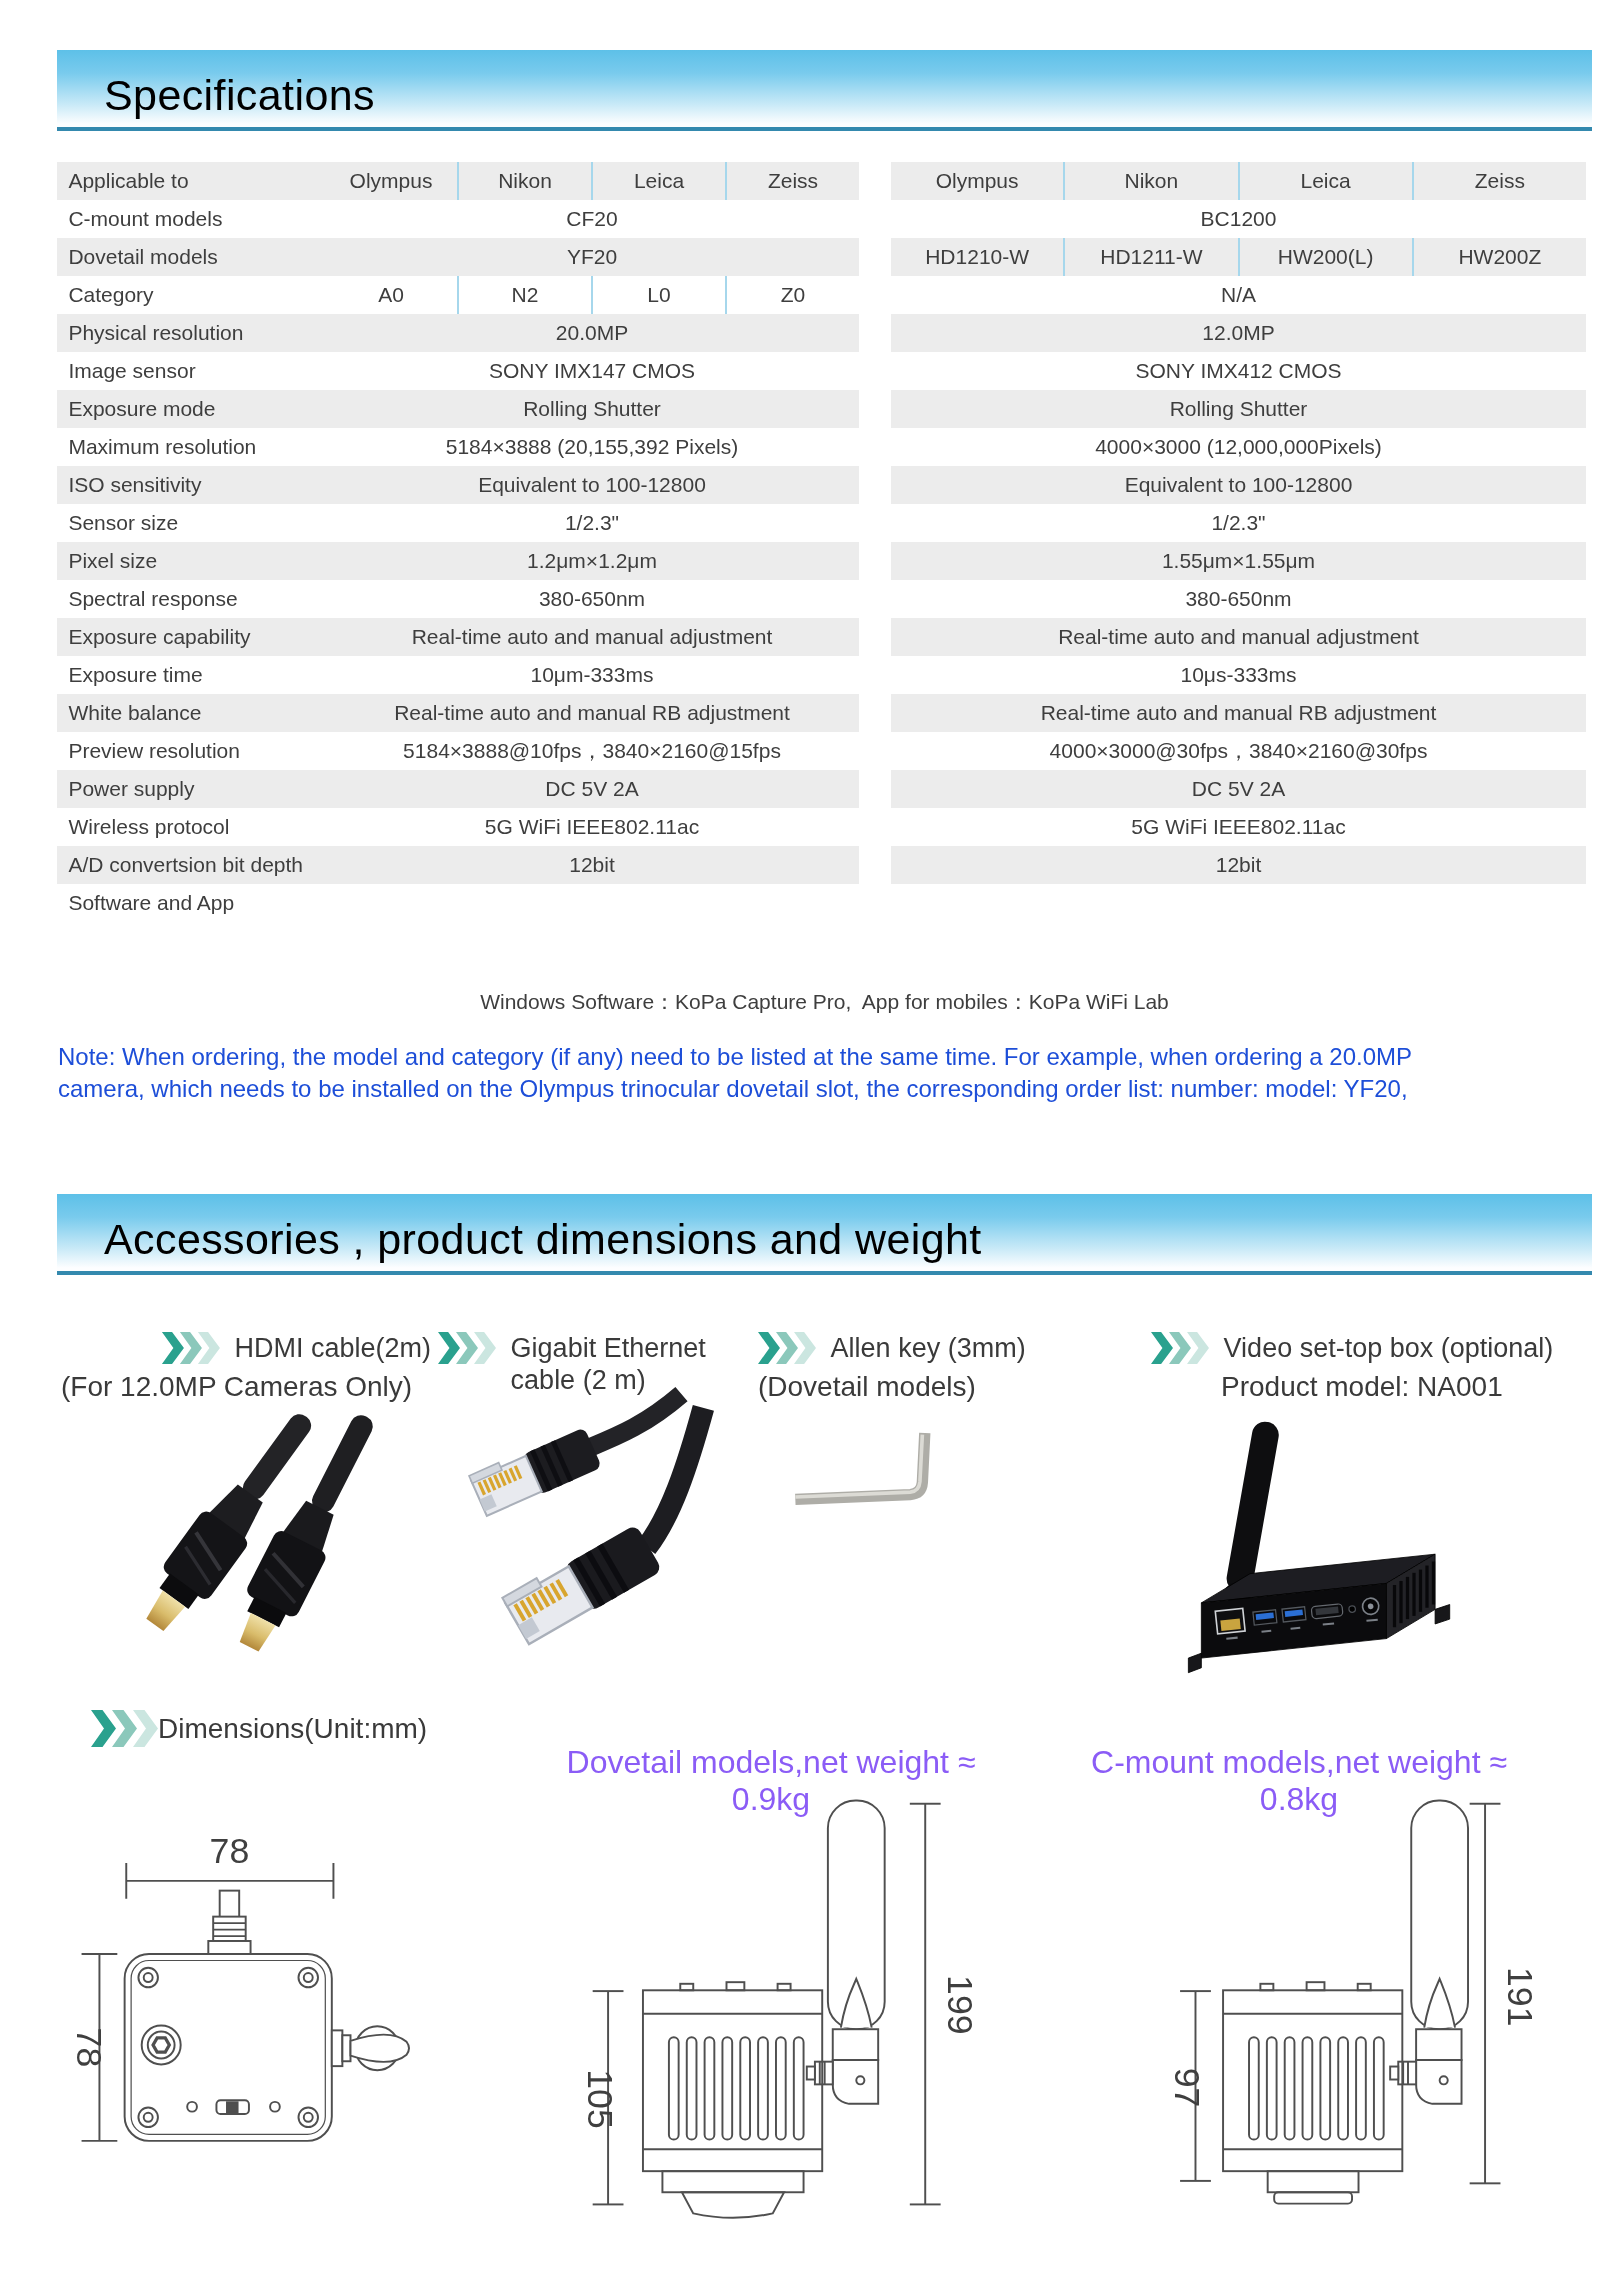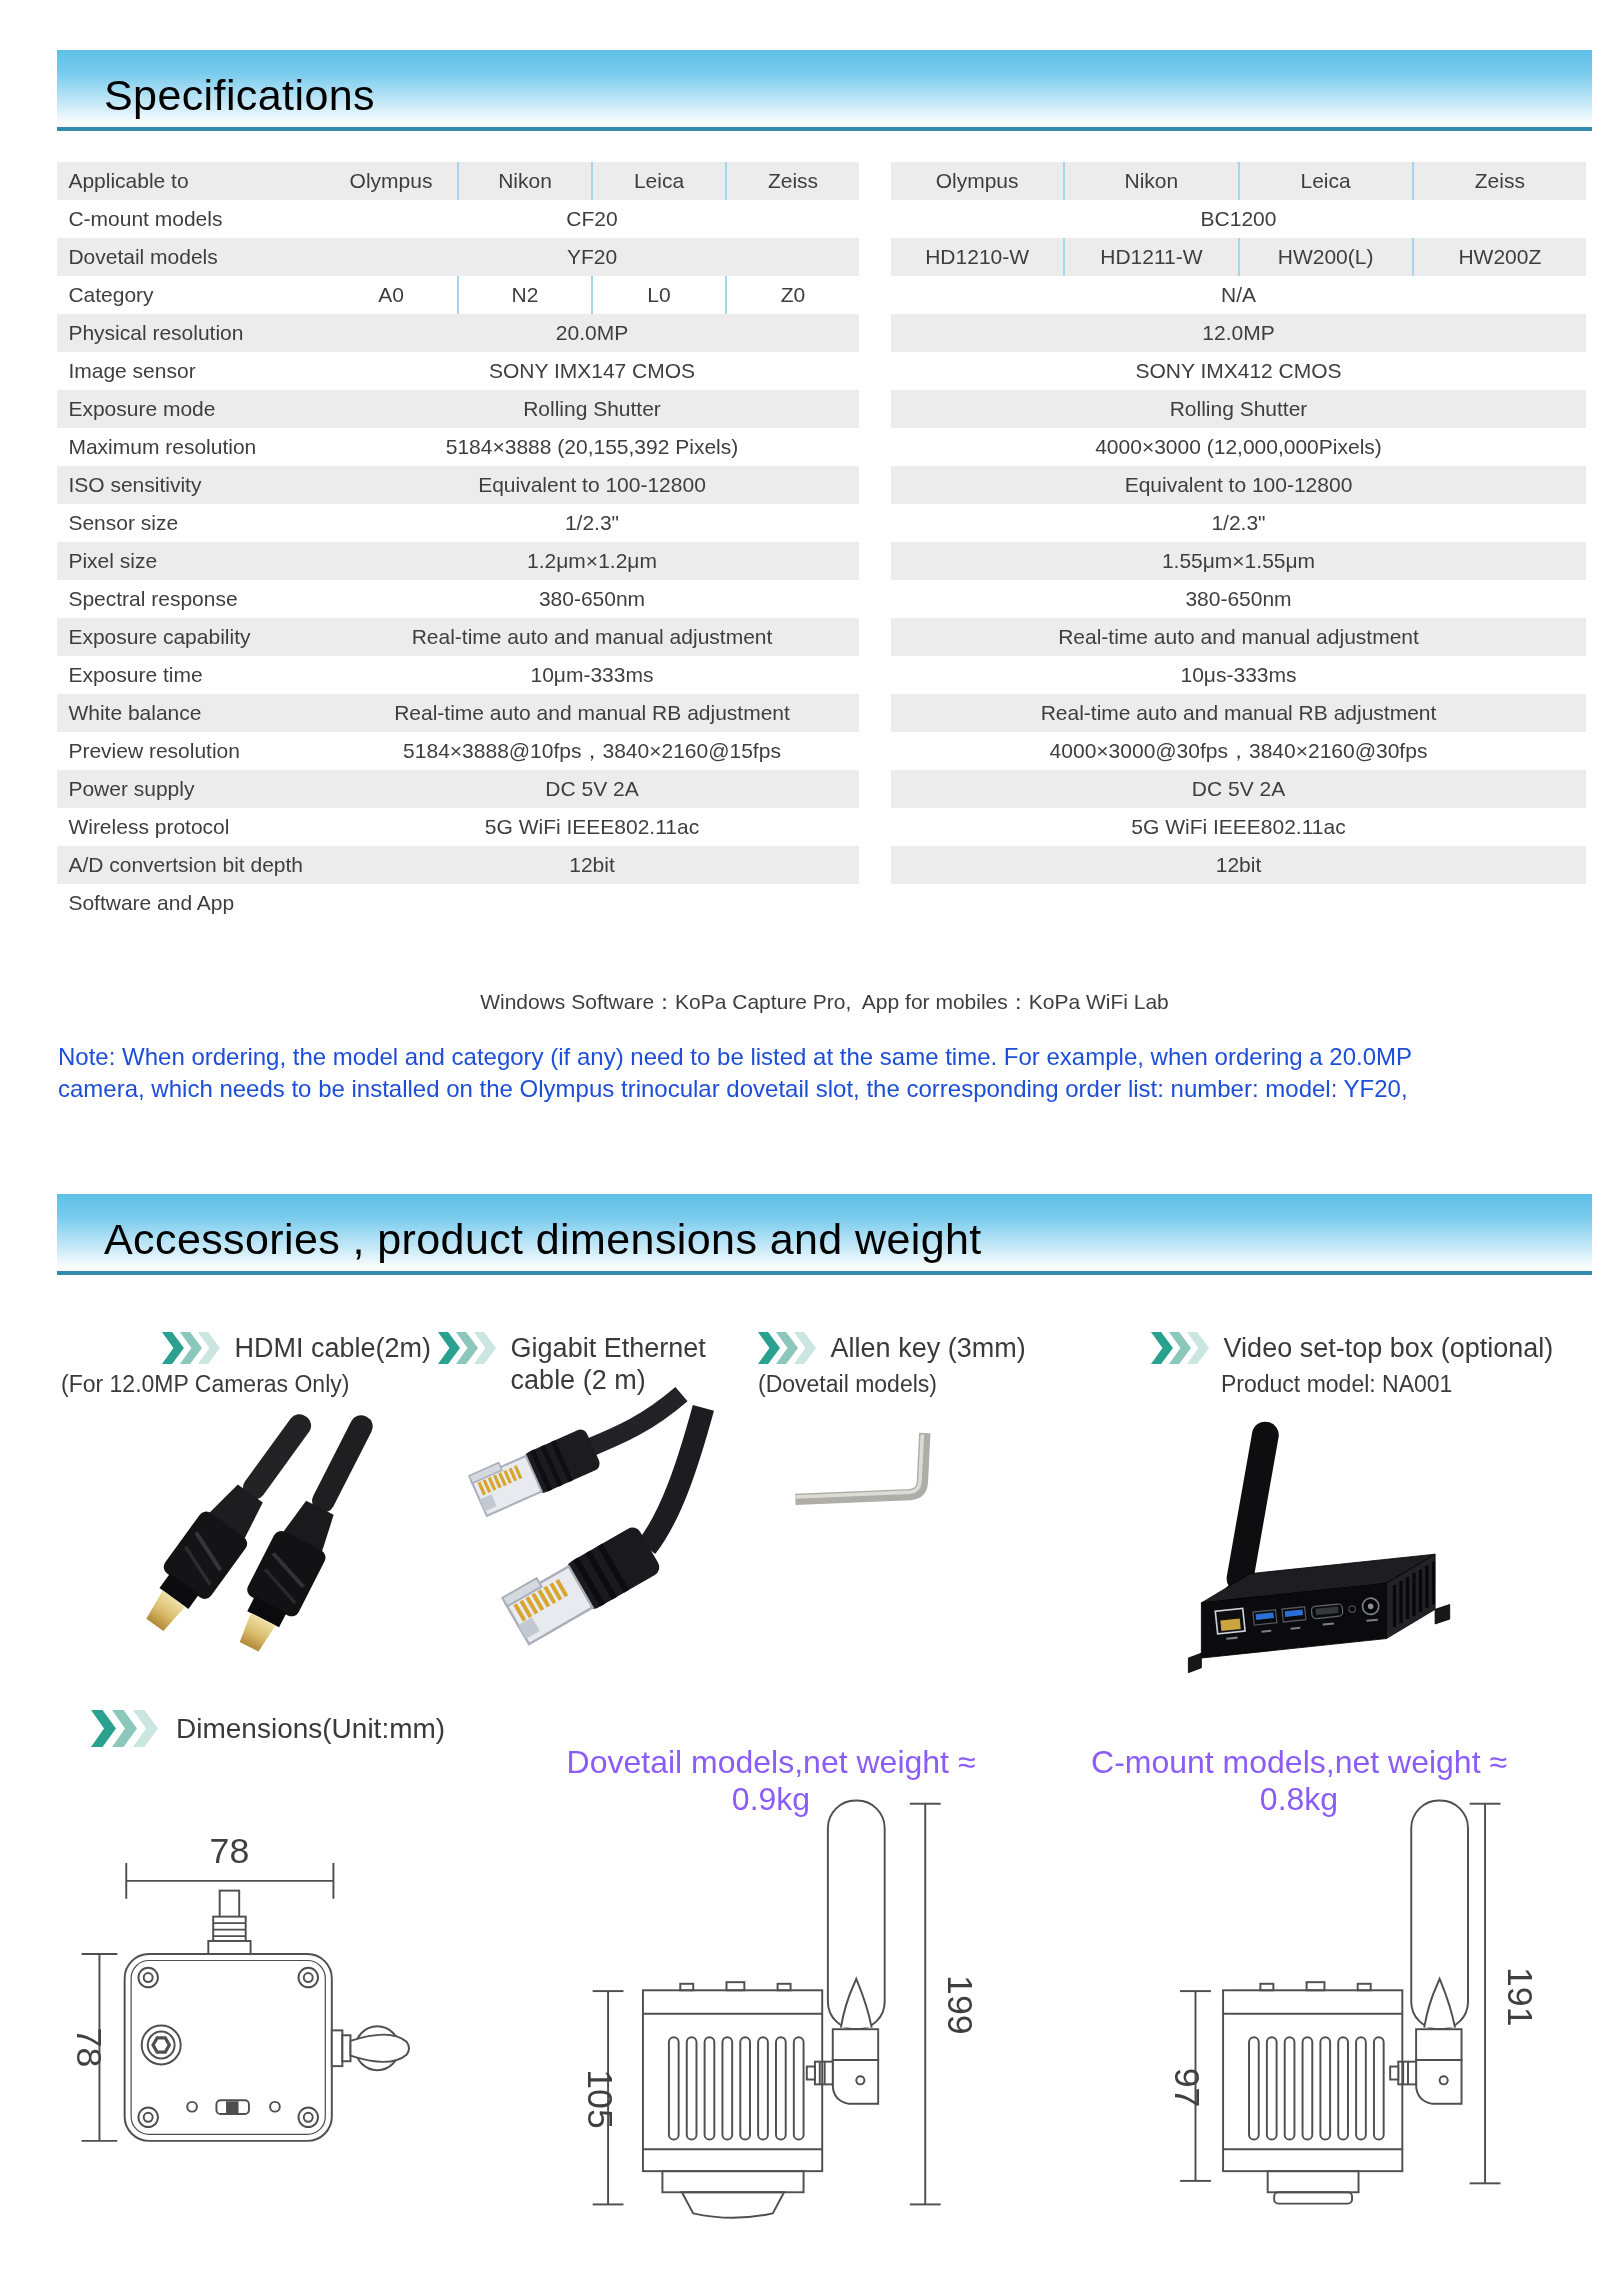--- a/index.html
+++ b/index.html
@@ -34,25 +34,25 @@
   .chev{display:inline-flex;align-items:center}
   .chev i{display:block;width:22px;height:32px;margin-left:-4px;
     clip-path:polygon(0 0,46% 0,100% 50%,46% 100%,0 100%,52% 50%)}
   .chev i:first-child{margin-left:0;background:#2aa18e}
   .chev i:nth-child(2){background:#8bc8bb}
   .chev i:nth-child(3){background:#cbe6e0}
   .chev.big i{width:25px;height:37px}
   .acc{position:absolute}
   .acc-head{display:flex;align-items:flex-start;gap:14.6px}
   .acc-title{font-size:27px;color:#3a3a3a;line-height:32px}
-  .acc-sub{font-size:23px;color:#3a3a3a;margin-top:6.5px}
+  .acc-sub{font-size:28px;color:#3a3a3a;margin-top:6.5px}
   .center{text-align:left}
 
   
-  #dim-head{position:absolute;left:91px;top:1710px;display:flex;align-items:center;gap:18px}
+  #dim-head{position:absolute;left:91px;top:1710px;display:flex;align-items:center;}
   #dim-head .label{font-size:28px;color:#3a3a3a}
   .drawing-caption{position:absolute;top:1744px;font-size:32px;color:#8b5cf6;text-align:center;width:422px}
   #cap-dovetail{left:560px}
   #cap-cmount{left:1088px}
   .abs{position:absolute}
   .dimtext{font-size:44px;fill:#3f3f3f;font-family:"Liberation Sans","DejaVu Sans",sans-serif}
 </style>
 </head>
 <body>
 

